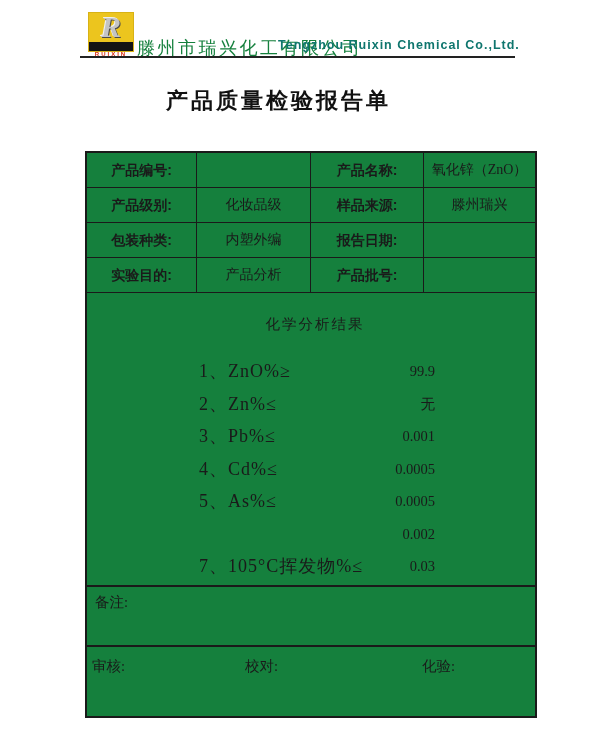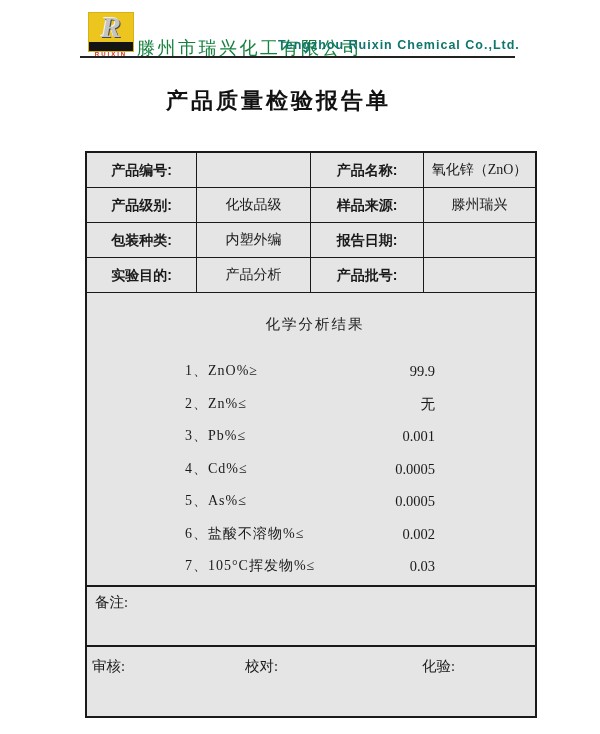--- a/index.html
+++ b/index.html
@@ -61,21 +61,21 @@
     font-family: "Liberation Sans", "DejaVu Sans", sans-serif;
     font-weight: bold; font-size: 22px; letter-spacing: 3px;
     color: #111;
   }
 
   
   .doc-table {
     position: absolute; left: 85px; top: 151px;
     width: 452px;
     border: 2px solid #1a1a1a;
-    background: #e5e5e5;
+    background: #15803d;
   }
   .info-grid {
     display: grid;
     grid-template-columns: 110px 114px 113px 111px;
   }
   .info-cell {
     height: 35px; line-height: 34px;
     border-bottom: 1px solid #1a1a1a;
     text-align: center;
     font-size: 14px;
@@ -98,22 +98,22 @@
   .analysis-title {
     padding-top: 22px;
     text-align: center;
     font-size: 14.5px;
     letter-spacing: 2px;
     padding-left: 8px;
   }
   .analysis-items { margin-top: 21px; }
   .analysis-item { position: relative; height: 32.5px; }
   .item-name {
-    position: absolute; left: 98px; top: 0;
-    line-height: 32.5px; font-size: 14px; letter-spacing: 1px;
+    position: absolute; left: 112px; top: 0;
+    line-height: 32.5px; font-size: 18px; letter-spacing: 1px;
     white-space: nowrap;
   }
   .item-value {
     position: absolute; left: 200px; top: 0; width: 148px;
     line-height: 32.5px; font-size: 14.5px;
     text-align: right; white-space: nowrap;
   }
 
   
   .remarks-section {
@@ -187,21 +187,20 @@
       </div>
       <div class="analysis-item">
         <span class="item-name">4、Cd%≤</span>
         <span class="item-value">0.0005</span>
       </div>
       <div class="analysis-item">
         <span class="item-name">5、As%≤</span>
         <span class="item-value">0.0005</span>
       </div>
       <div class="analysis-item">
-        <span class="item-name">6、盐酸不溶物%≤</span>
         <span class="item-value">0.002</span>
       </div>
       <div class="analysis-item">
         <span class="item-name">7、105°C挥发物%≤</span>
         <span class="item-value">0.03</span>
       </div>
     </div>
   </div>
 
   <div class="remarks-section">

